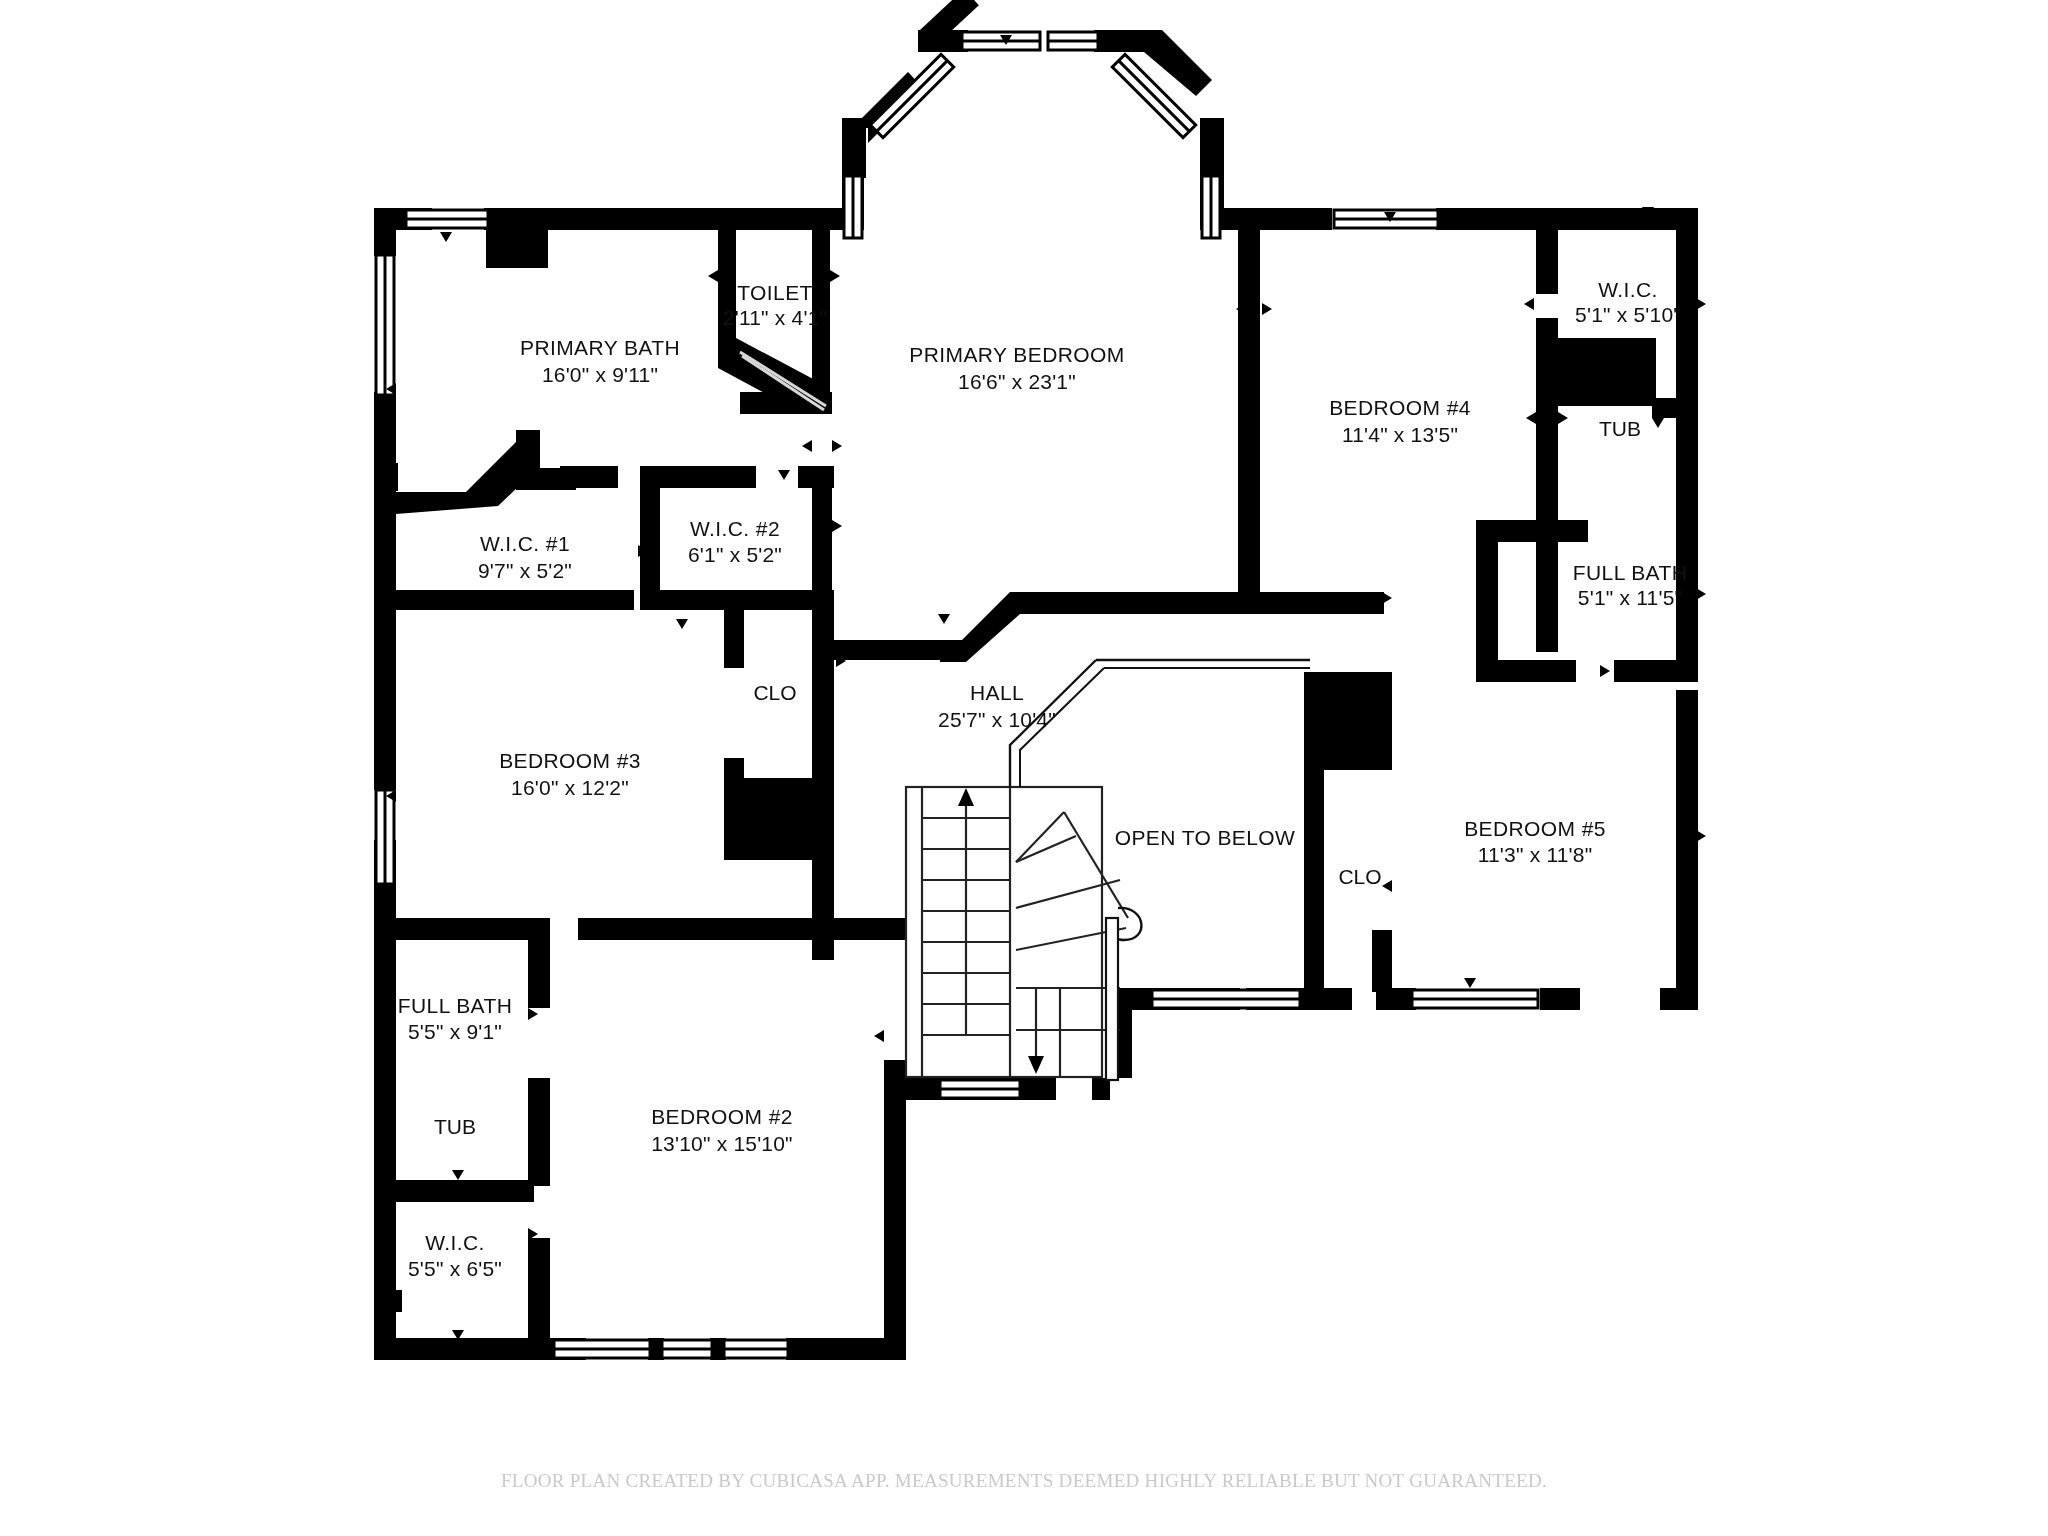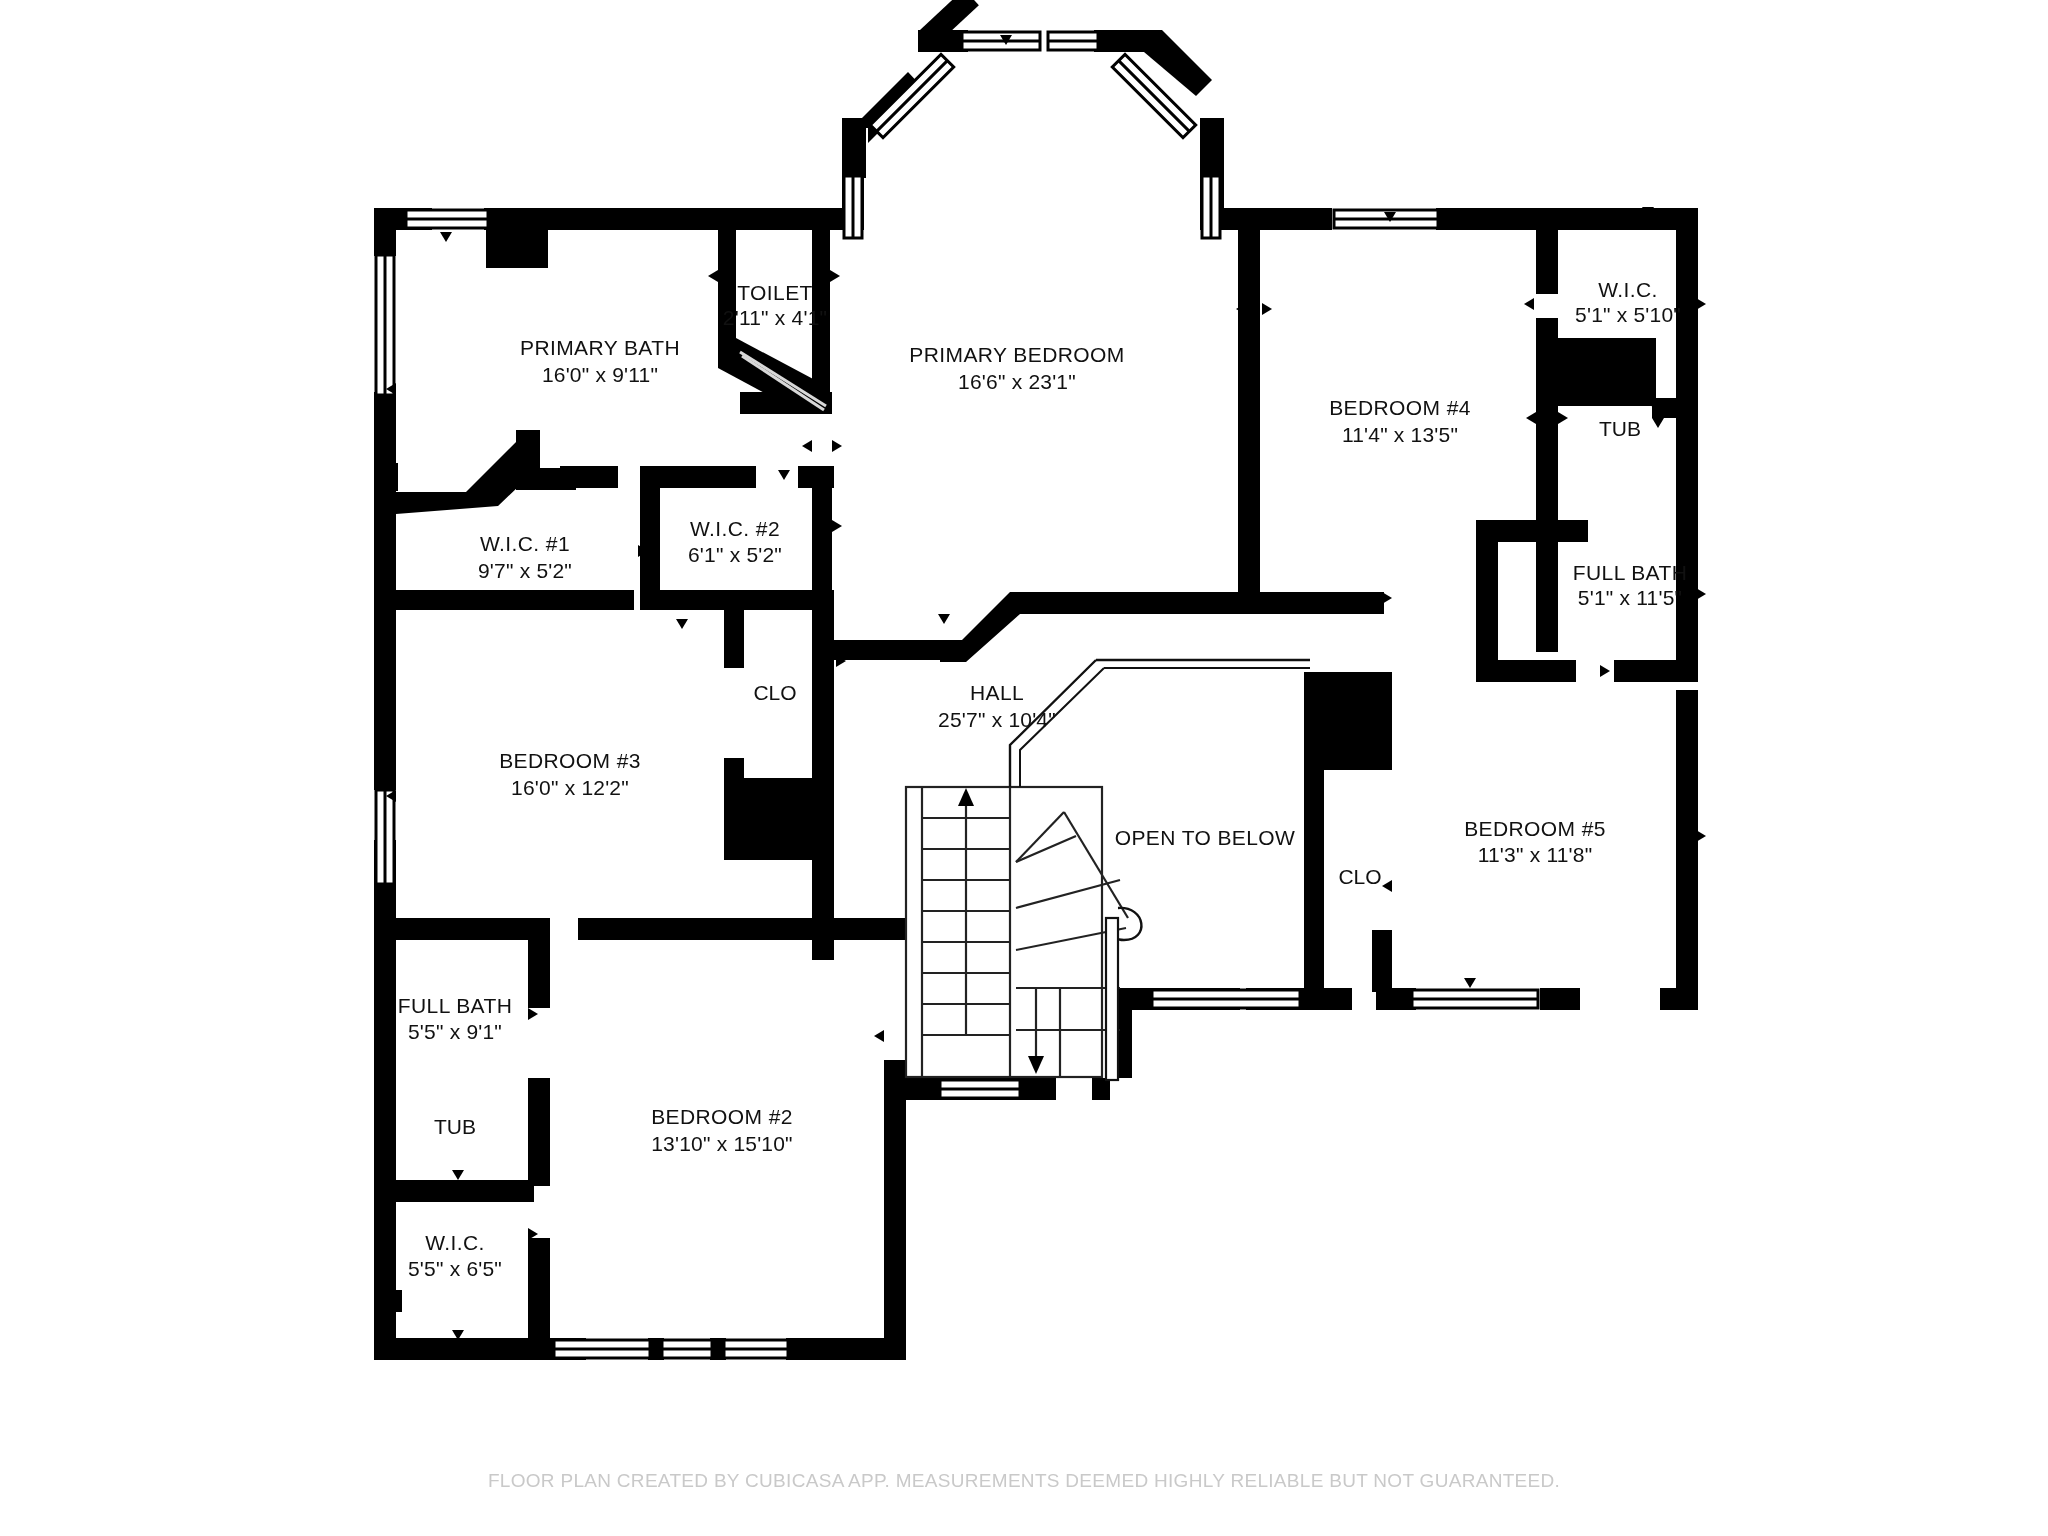--- a/index.html
+++ b/index.html
@@ -51,21 +51,21 @@
     font-size: 21px;
     fill: #111111;
     text-anchor: middle;
   }
   #footer-note {
     position: absolute;
     left: 0;
     top: 1470px;
     width: 2048px;
     text-align: center;
-    font-family: Liberation Sans, sans-serif;
+    font-family: Liberation Serif, serif;
     font-size: 19px;
     letter-spacing: 0.3px;
     color: #c9c9c9;
     user-select: none;
   }
 </style>
 </head>
 <body>
 
 <div id="page">

